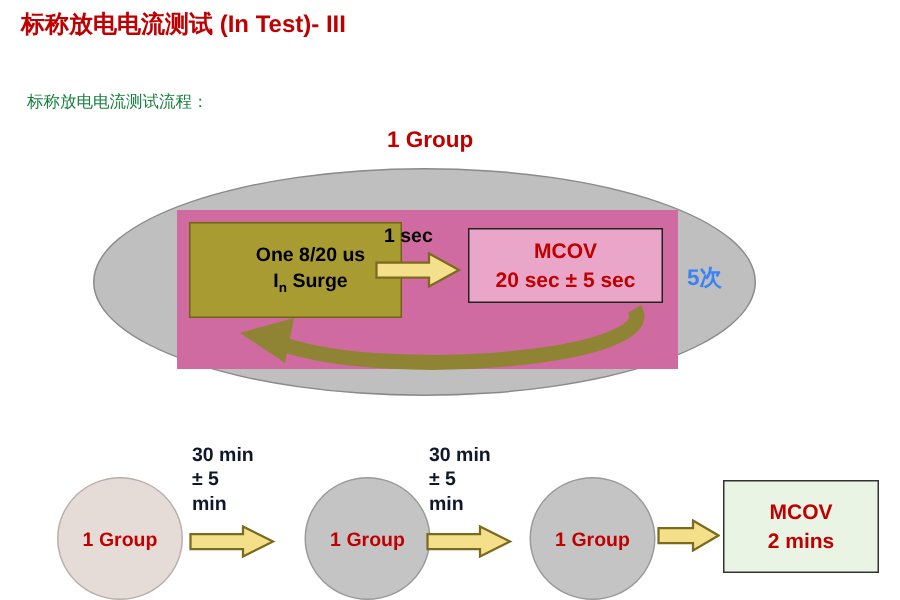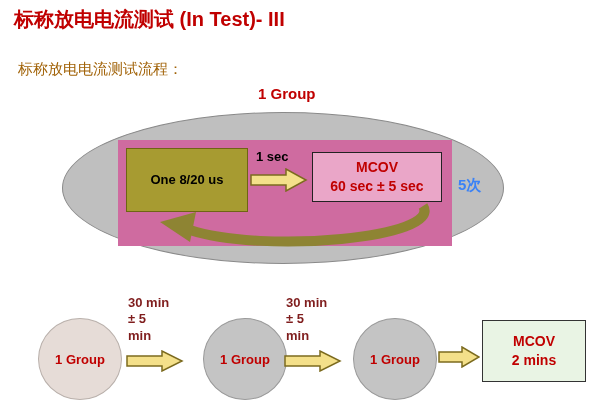--- a/index.html
+++ b/index.html
@@ -1,45 +1,45 @@
 <!DOCTYPE html>
 <html><head>
 <meta charset="utf-8">
 <style>
   html,body{margin:0;padding:0;background:#fff;}
   body{font-family:"Liberation Sans","DejaVu Sans",sans-serif;}
   .slide{position:relative;width:600px;height:400px;background:#ffffff;overflow:hidden;}
 
-  .title{position:absolute;left:14px;top:6px;font-size:20px;font-weight:bold;color:#c00000;white-space:nowrap;}
-  .subtitle{position:absolute;left:18px;top:60px;font-size:15px;color:#a16207;}
+  .title{position:absolute;left:14px;top:6px;font-size:16px;font-weight:bold;color:#c00000;white-space:nowrap;}
+  .subtitle{position:absolute;left:18px;top:60px;font-size:11px;color:#15803d;}
   .group-top{position:absolute;left:258px;top:85px;font-size:15px;font-weight:bold;color:#c00000;}
 
   .ellipse{position:absolute;left:62px;top:112px;width:440px;height:150px;background:#bfbfbf;border:1px solid #8a8a8a;border-radius:50%;}
   .pink-rect{position:absolute;left:118px;top:140px;width:334px;height:106px;background:#cf6ba0;}
 
   .surge-box{position:absolute;left:126px;top:148px;width:120px;height:62px;background:#a79b31;border:1px solid #6e6513;
-    color:#000;font-weight:bold;font-size:13px;text-align:center;display:flex;flex-direction:column;justify-content:center;line-height:1.3;}
+    color:#000;font-weight:bold;font-size:13px;text-align:center;display:flex;flex-direction:column;justify-content:center;line-height:1.3;padding-left:20px;}
   .surge-box sub{font-size:9px;}
 
   .sec-label{position:absolute;left:256px;top:149px;font-size:13px;font-weight:bold;color:#000;}
   .arrow1{position:absolute;left:250px;top:168px;}
 
   .mcov-box{position:absolute;left:312px;top:152px;width:128px;height:48px;background:#eaa6c8;border:1px solid #222;
     color:#c00000;font-weight:bold;font-size:14px;text-align:center;display:flex;flex-direction:column;justify-content:center;line-height:1.35;}
 
   .cycles{position:absolute;left:458px;top:176px;font-size:15px;font-weight:bold;color:#3b82f6;}
   .loop-arrow{position:absolute;left:138px;top:200px;}
 
   .circle{position:absolute;width:82px;height:80px;border-radius:50%;display:flex;align-items:center;justify-content:center;
     font-size:13px;font-weight:bold;color:#c00000;}
   .c1{left:38px;top:318px;background:#e6dcd7;border:1px solid #b9b0ab;}
   .c2{left:203px;top:318px;background:#c4c4c4;border:1px solid #9a9a9a;}
   .c3{left:353px;top:318px;background:#c4c4c4;border:1px solid #9a9a9a;}
 
-  .interval{position:absolute;font-size:13px;font-weight:bold;color:#7f1d1d;line-height:1.25;}
+  .interval{position:absolute;font-size:13px;font-weight:bold;color:#0f172a;line-height:1.25;}
   .i1{left:128px;top:295px;}
   .i2{left:286px;top:295px;}
 
   .arrow2{position:absolute;left:126px;top:350px;}
   .arrow3{position:absolute;left:284px;top:350px;}
   .arrow4{position:absolute;left:438px;top:346px;}
 
   .green-box{position:absolute;left:482px;top:320px;width:102px;height:60px;background:#e9f4e4;border:1px solid #333;
     color:#c00000;font-weight:bold;font-size:14px;text-align:center;display:flex;flex-direction:column;justify-content:center;line-height:1.35;}
 </style>
@@ -50,31 +50,32 @@
 
   <div class="title">标称放电电流测试 (In Test)- III</div>
   <div class="subtitle">标称放电电流测试流程：</div>
   <div class="group-top">1 Group</div>
 
   <div class="ellipse"></div>
   <div class="pink-rect"></div>
 
   <div class="surge-box">
     <div>One 8/20 us</div>
+    <div><span>I</span><sub>n</sub><span> Surge</span></div>
   </div>
 
   <div class="sec-label">1 sec</div>
 
   <svg class="arrow1" width="58" height="24" viewBox="0 0 58 24">
     <polygon points="1,7 36,7 36,1 56,12 36,23 36,17 1,17" fill="#f4e08a" stroke="#7c6b1f" stroke-width="1.5"></polygon>
   </svg>
 
   <div class="mcov-box">
     <div>MCOV</div>
-    <div>60 sec ± 5 sec</div>
+    <div>20 sec ± 5 sec</div>
   </div>
 
   <div class="cycles">5次</div>
 
   <svg class="loop-arrow" width="310" height="50" viewBox="0 0 310 50">
     <path d="M 285 6 C 305 38, 125 54, 52 30" fill="none" stroke="#8e8433" stroke-width="10"></path>
     <polygon points="22,22 58,12 52,42" fill="#8e8433"></polygon>
   </svg>
 
   <div class="circle c1">

